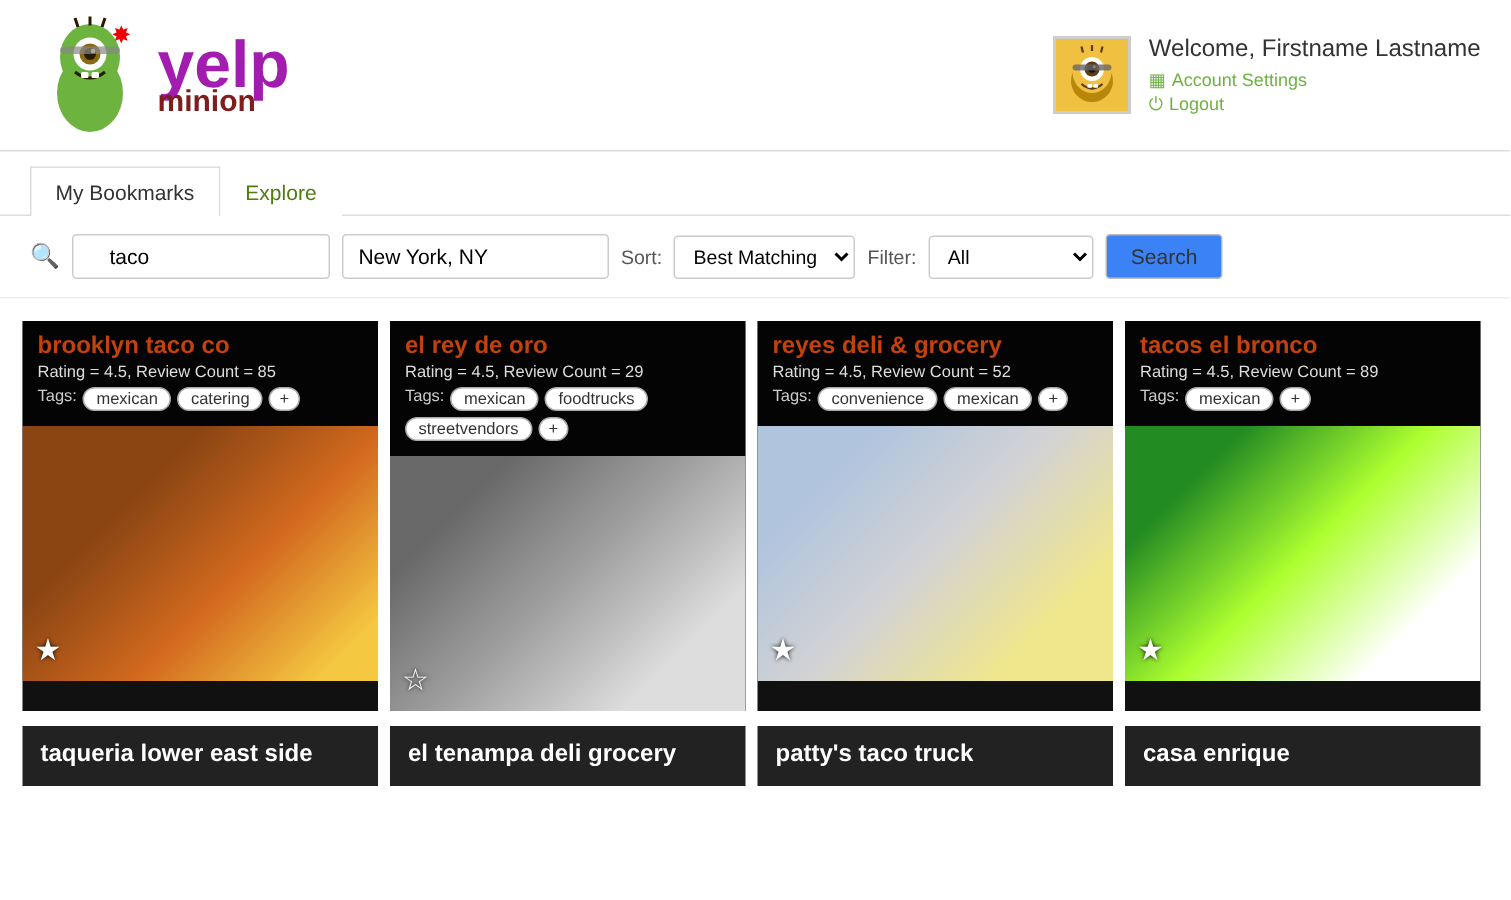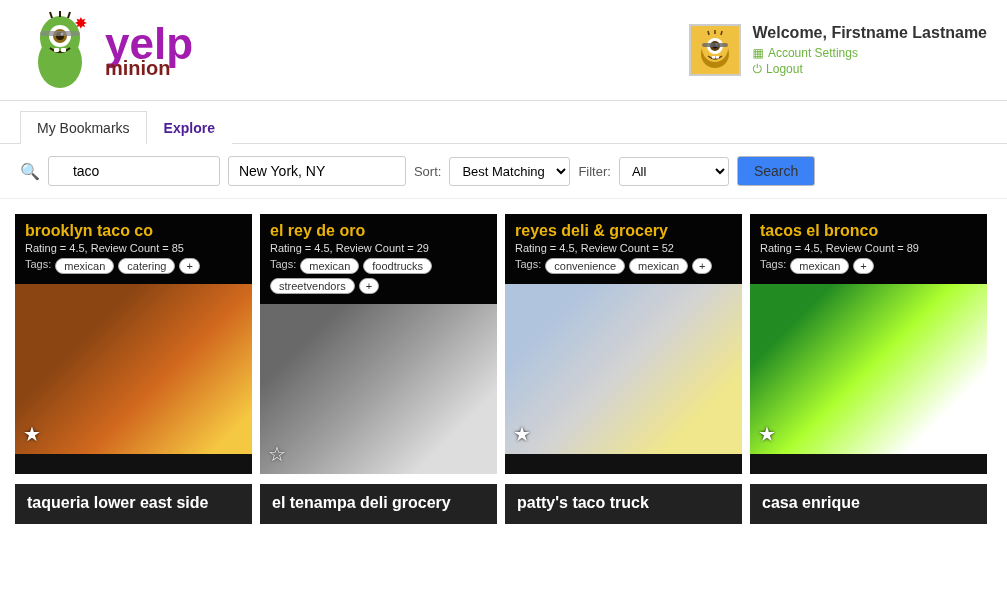--- a/index.html
+++ b/index.html
@@ -38,21 +38,21 @@
       justify-content: center;
       font-size: 28px;
       overflow: hidden;
     }
     .user-info {
       display: flex;
       flex-direction: column;
     }
     .welcome-text {
       font-size: 16px;
-      font-weight: bold;
+      font-weight: normal;
       margin-bottom: 4px;
     }
     .user-links {
       display: flex;
       flex-direction: column;
       gap: 2px;
     }
     .user-links a {
       color: #6db33f;
       text-decoration: none;
@@ -77,22 +77,21 @@
       font-size: 14px;
       background: #fff;
       margin-bottom: -1px;
     }
     .tab.active {
       border-color: #ddd;
       border-bottom-color: #fff;
       background: #fff;
     }
     .tab.inactive {
-      color: #4c1d95;
-      font-weight: bold;
+      color: #4d7c0f;
     }
 
     
     .search-bar {
       display: flex;
       align-items: center;
       padding: 12px 20px;
       gap: 8px;
       border-bottom: 1px solid #eee;
       background: #fff;
@@ -154,21 +153,21 @@
     }
     .card-info {
       padding: 8px 10px 4px;
       background: rgba(0,0,0,0.75);
       position: relative;
       z-index: 2;
     }
     .card-name {
       font-size: 16px;
       font-weight: bold;
-      color: #eab308;
+      color: #c2410c;
       margin-bottom: 2px;
     }
     .card-rating {
       font-size: 11px;
       color: #ddd;
       margin-bottom: 4px;
     }
     .card-tags {
       display: flex;
       flex-wrap: wrap;

